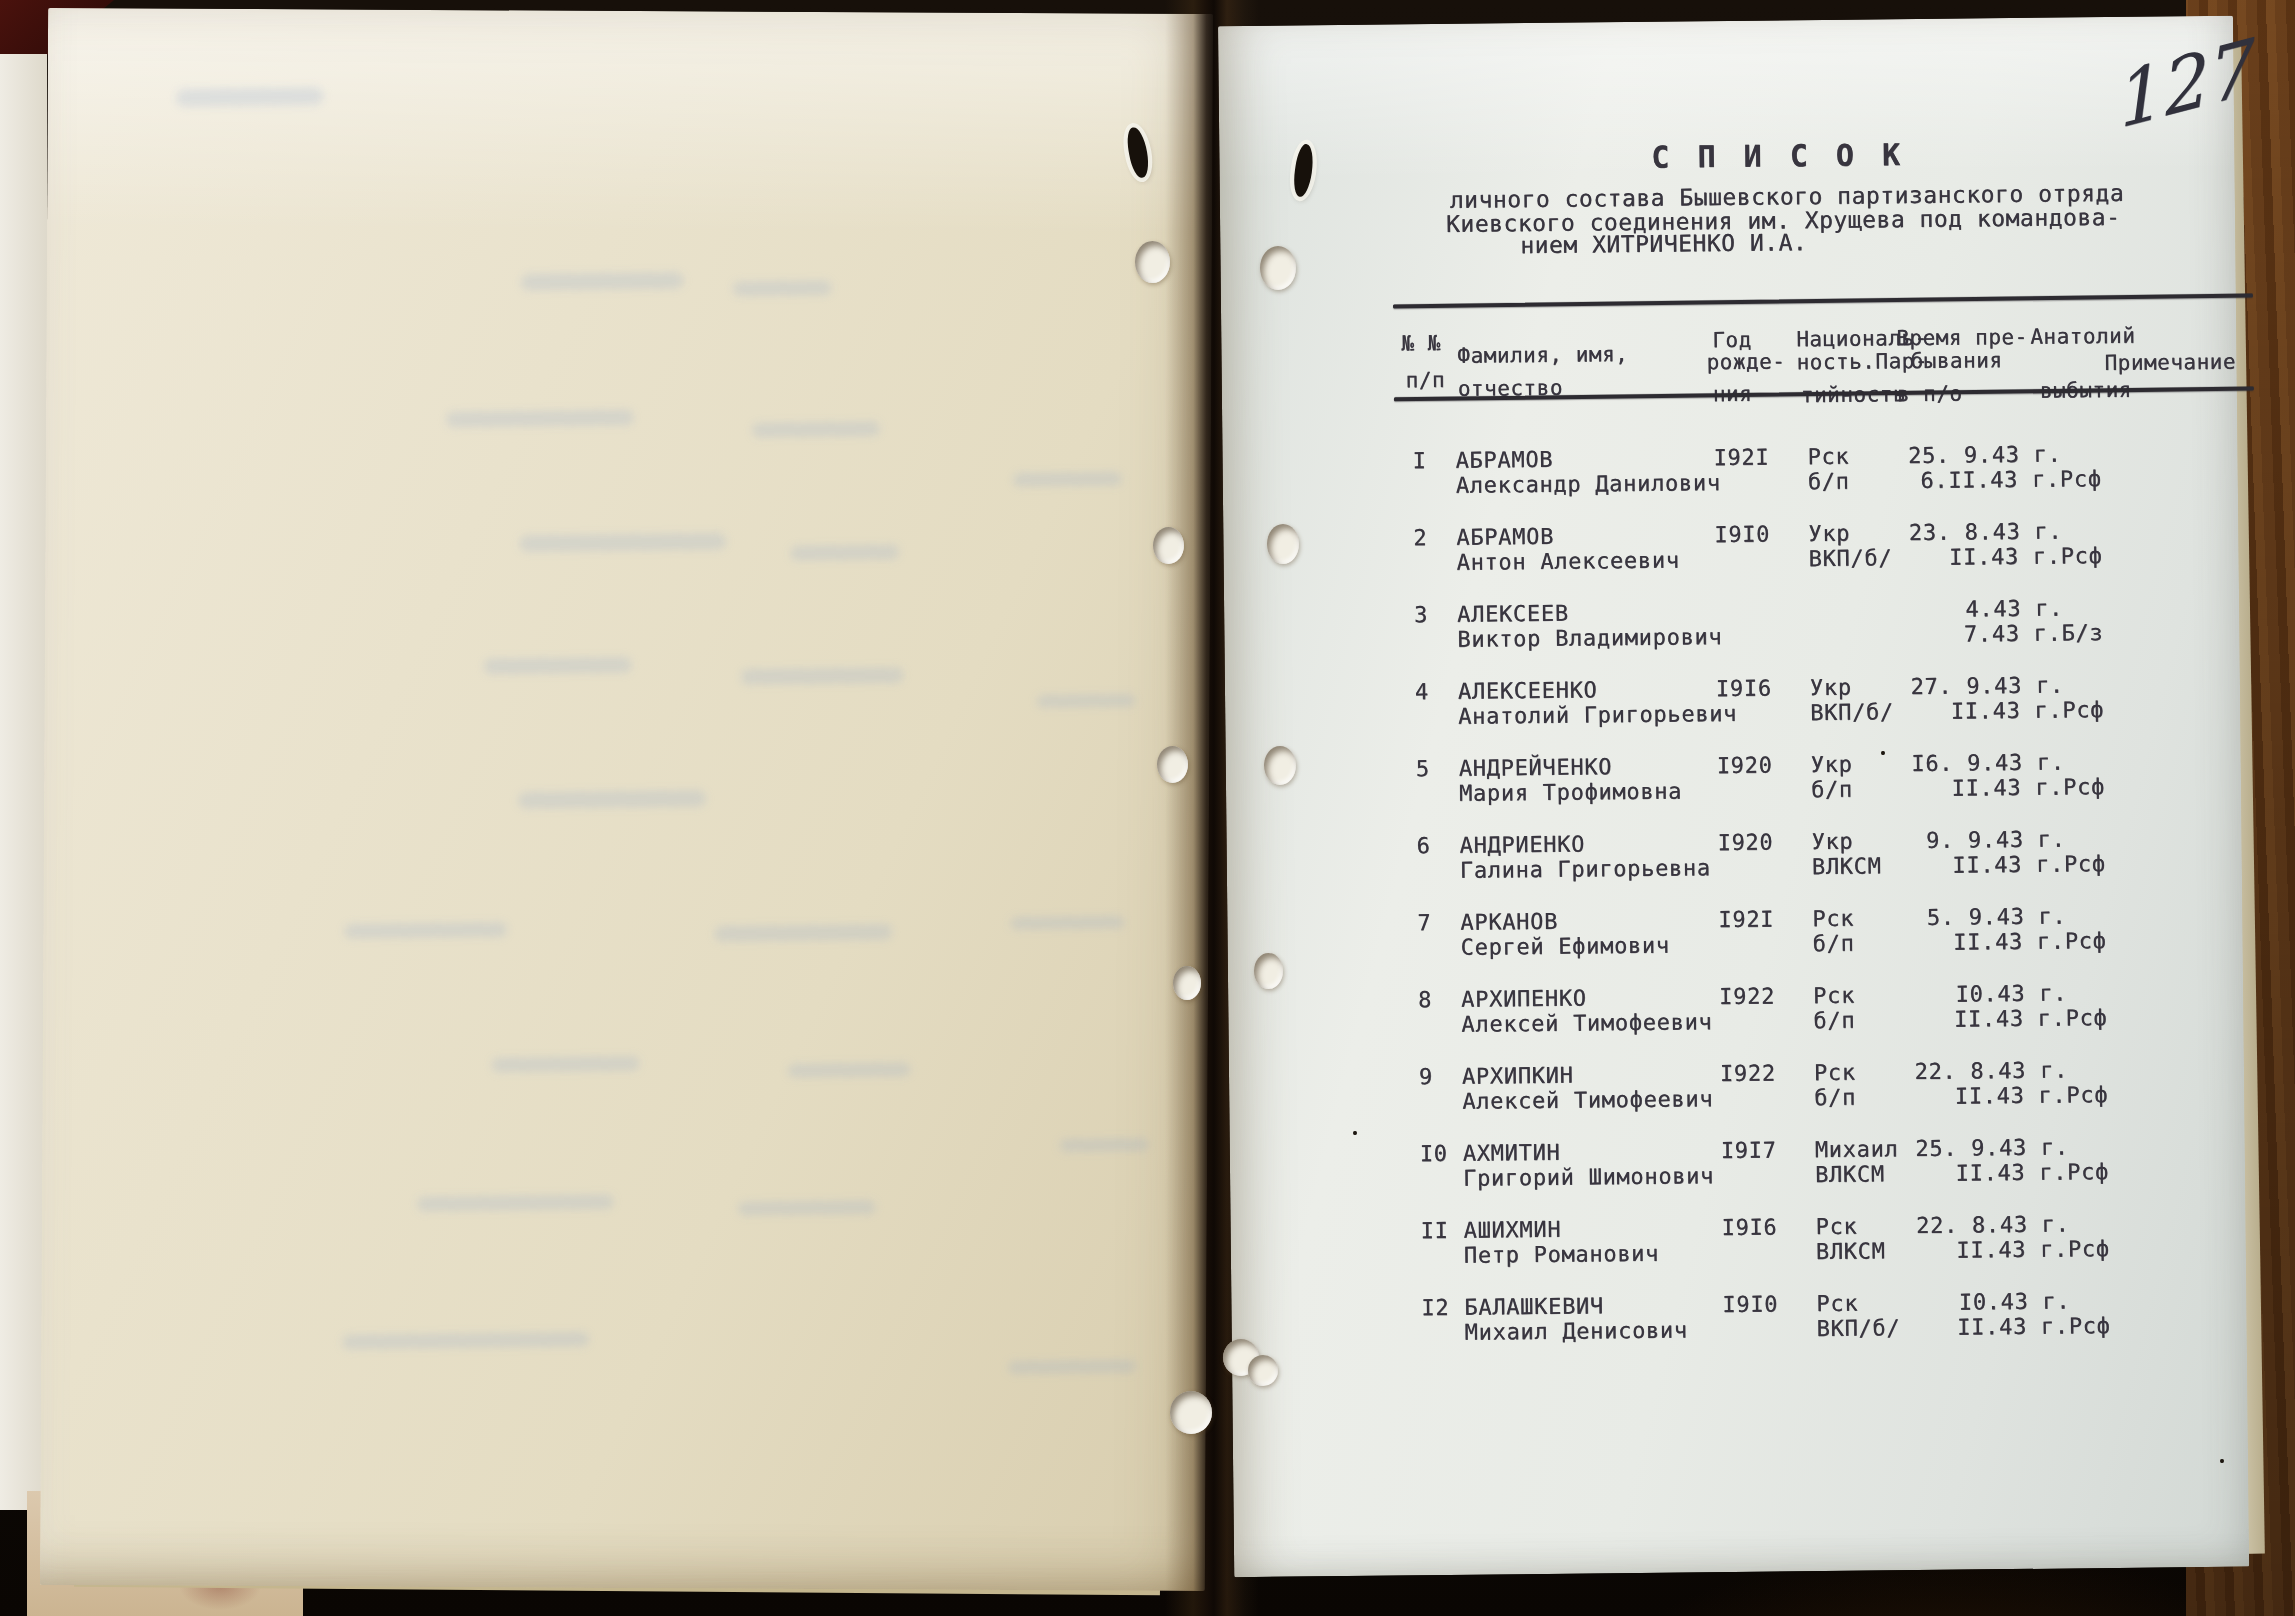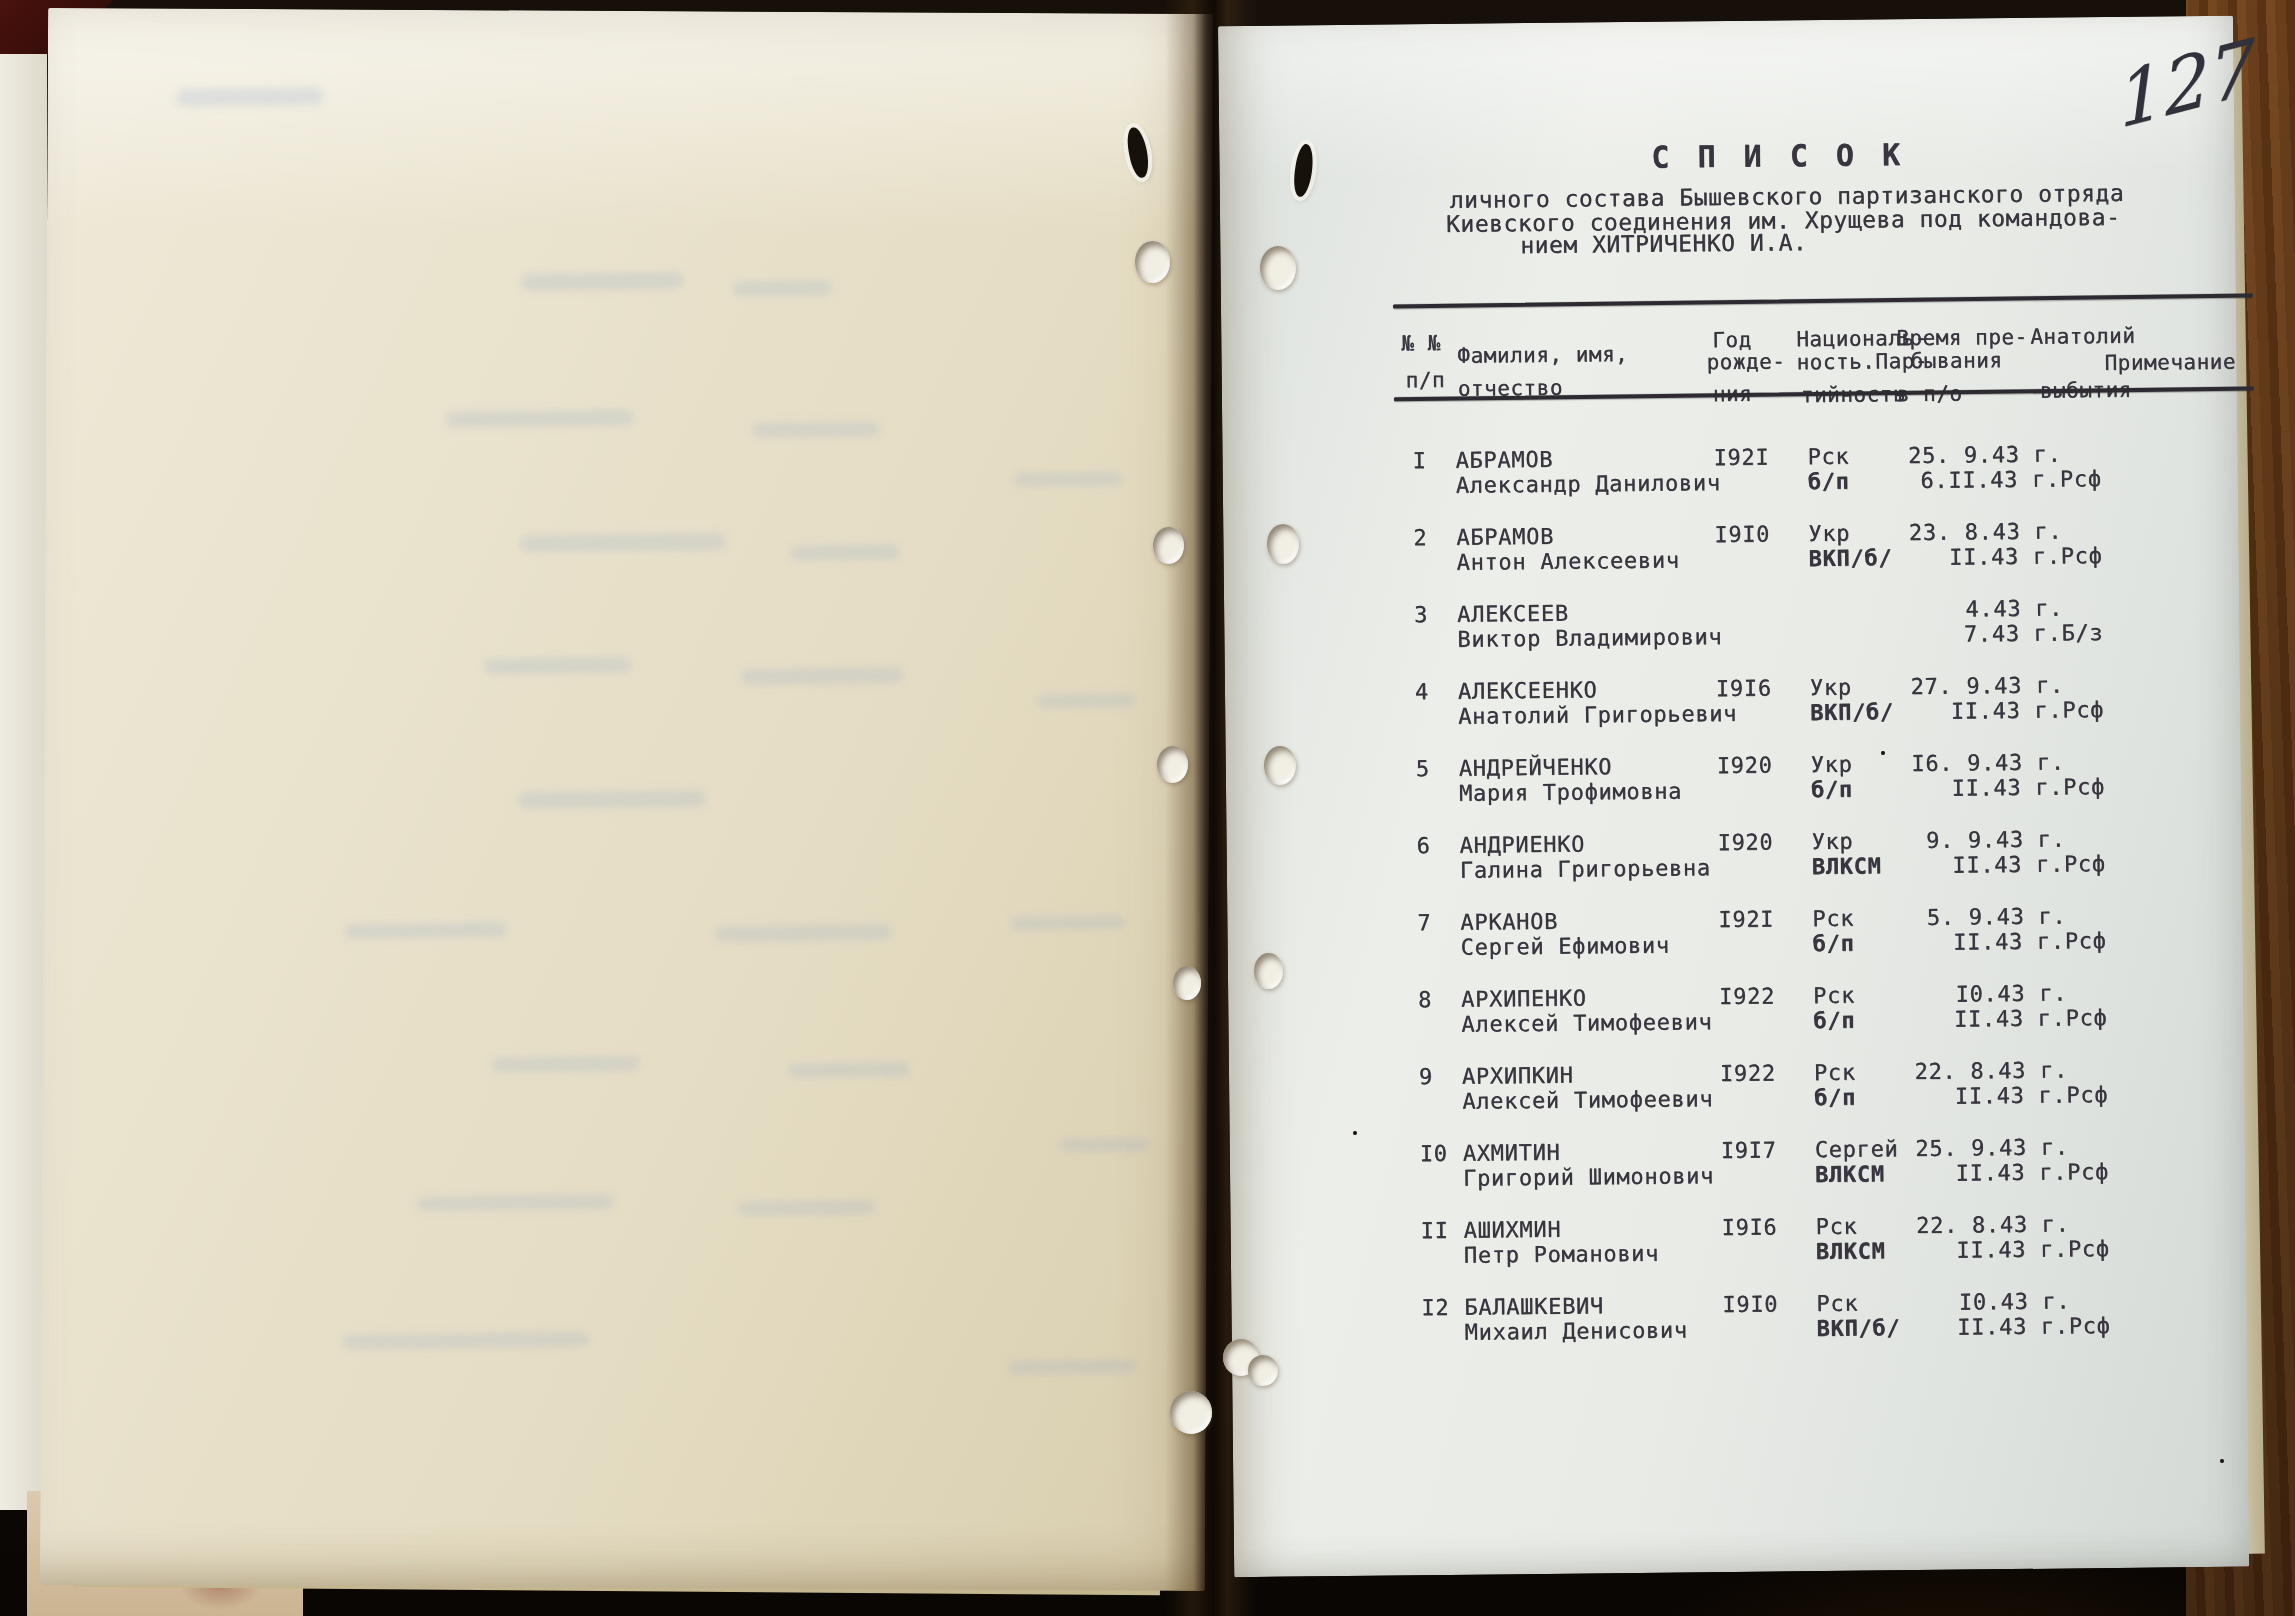--- a/index.html
+++ b/index.html
@@ -70,21 +70,21 @@
   .rows{position:absolute;left:0;top:424px;width:1015px;}
   .row{position:relative;height:77px;}
   .row span{position:absolute;white-space:nowrap;font-size:22px;letter-spacing:0.7px;
       text-shadow:0.3px 0.3px 0.3px rgba(48,44,54,.6), -0.2px 0 0.3px rgba(48,44,54,.3);}
   .c-num{left:190px;top:0;}
   .c-sur{left:233px;top:0;}
   .c-year{left:491px;top:0;}
   .c-nat{left:585px;top:0;}
   .c-d1{left:543px;top:0;width:296px;text-align:right;}
   .c-giv{left:233px;top:25px;}
-  .c-party{left:585px;top:25px;font-weight:bold;}
+  .c-party{left:585px;top:25px;}
   .c-d2{left:568px;top:25px;width:311px;text-align:right;}
   
   .hole-dark{position:absolute;background:#17110b;border-radius:46% 54% 50% 50%;
       box-shadow:0 0 0 4.4px rgba(246,244,236,.85), 1px 2px 6px rgba(40,28,14,.45);}
   .hole-torn{position:absolute;background:#f1eee3;border-radius:50%;
       box-shadow: inset 3.5px 4.4px 6px rgba(62,46,24,.55),
                   inset -2px -3px 4.4px rgba(255,255,255,.75),
                   1px 2px 4.4px rgba(85,62,35,.35);}
   .speck{position:absolute;width:3.5px;height:4.4px;background:#1d1710;border-radius:50%;}
 </style>
@@ -245,21 +245,21 @@
     <span class="c-nat">Рск</span>
     <span class="c-d1">22. 8.43 г.</span>
     <span class="c-giv">Алексей Тимофеевич</span>
     <span class="c-party">б/п</span>
     <span class="c-d2">II.43 г.Рсф</span>
   </div>
         <div class="row">
     <span class="c-num">I0</span>
     <span class="c-sur">АХМИТИН</span>
     <span class="c-year">I9I7</span>
-    <span class="c-nat">Сергей</span>
+    <span class="c-nat">Михаил</span>
     <span class="c-d1">25. 9.43 г.</span>
     <span class="c-giv">Григорий Шимонович</span>
     <span class="c-party">ВЛКСМ</span>
     <span class="c-d2">II.43 г.Рсф</span>
   </div>
         <div class="row">
     <span class="c-num">II</span>
     <span class="c-sur">АШИХМИН</span>
     <span class="c-year">I9I6</span>
     <span class="c-nat">Рск</span>

